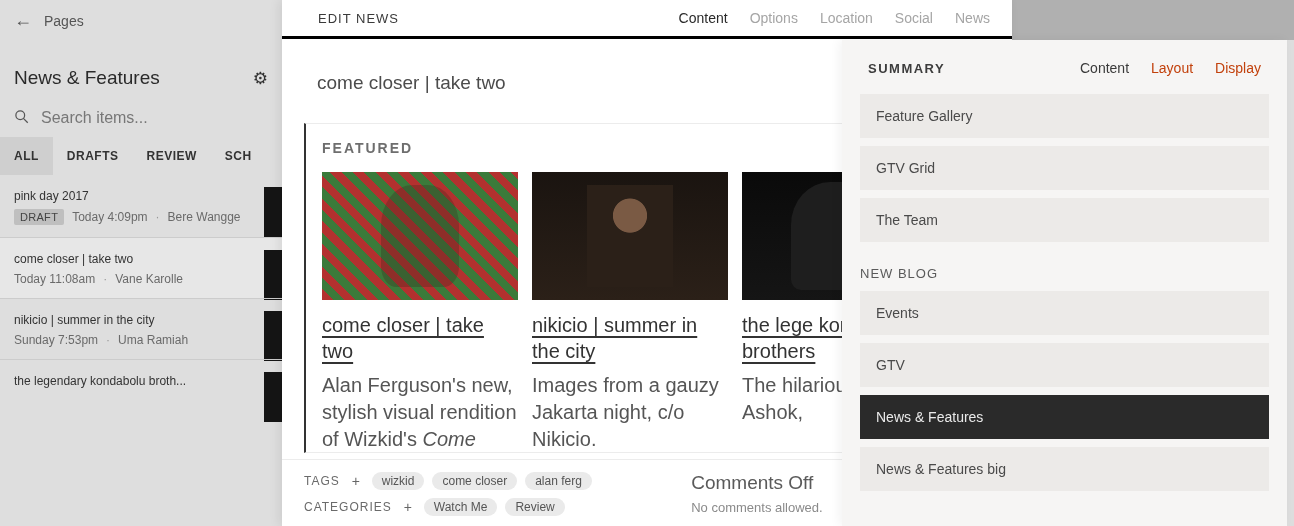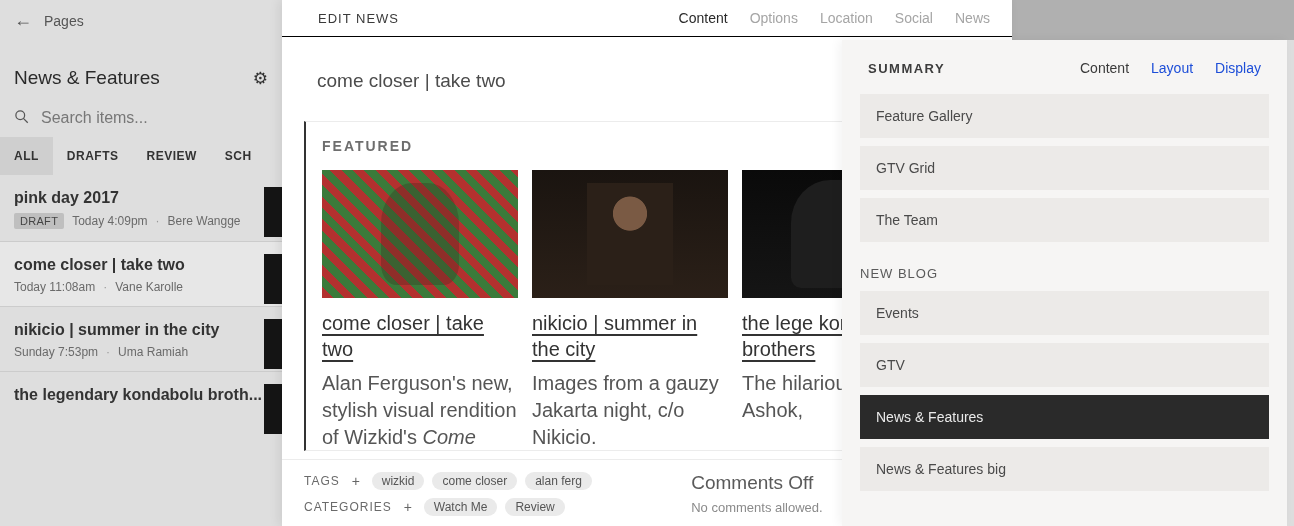--- a/index.html
+++ b/index.html
@@ -57,21 +57,21 @@
   }
   .filter.active { background: #cfcfcf; }
   .items { }
   .item {
     padding: 14px 14px 12px;
     border-top: 1px solid #ccc;
     position: relative;
   }
   .item.first { border-top: none; }
   .item.selected { background: #e7e7e7; }
-  .item-title { font-size: 16px; color: #333; margin-bottom: 6px; font-weight: bold; }
+  .item-title { font-size: 12px; color: #333; margin-bottom: 6px; }
   .item-meta {
     font-size: 12px; color: #6a6a6a;
     display: flex; align-items: center; gap: 8px;
   }
   .draft-badge {
     background: #bfbfbf; color: #444;
     padding: 2px 6px; border-radius: 2px; font-size: 11px;
     letter-spacing: .3px;
   }
   .thumb {
@@ -87,21 +87,21 @@
     width: 730px;
     height: 100%;
     background: #fff;
     z-index: 2;
     box-shadow: -3px 0 10px rgba(0,0,0,.08);
     display: flex; flex-direction: column;
   }
   .center-header {
     display: flex; align-items: center; justify-content: space-between;
     padding: 10px 22px 10px 36px;
-    border-bottom: 1px solid #000000;
+    border-bottom: 3px solid #000000;
   }
   .center-header-title {
     font-size: 13px; letter-spacing: 1px; color: #3a3a3a; font-weight: 500;
   }
   .center-tabs { display: flex; gap: 22px; font-size: 14px; }
   .center-tab { color: #a5a5a5; cursor: pointer; }
   .center-tab.active { color: #2a2a2a; }
   .center-body { padding: 20px 22px 0 22px; overflow: hidden; flex:1; }
   .title-input-wrap {
     background: #fff; border: 1px solid transparent;
@@ -171,21 +171,21 @@
   }
   .right-header {
     display: flex; align-items: center; justify-content: space-between;
     padding: 20px 26px 18px;
     text-align: center;
   }
   .right-title {
     font-size: 13px; letter-spacing: 1.5px; color: #3c3c3c; font-weight: 600;
   }
   .right-tabs { display: flex; gap: 22px; font-size: 14px; }
-  .right-tab { color: #1d4ed8; cursor: pointer; }
+  .right-tab { color: #c2410c; cursor: pointer; }
   .right-tab.active { color: #3a3a3a; }
   .right-group { padding: 0 18px; }
   .right-item {
     background: #eceae8; color: #4a4a4a;
     padding: 14px 16px; font-size: 14px;
     margin-bottom: 8px; cursor: pointer;
   }
   .right-item.dark { background: #2a2a2a; color: #eaeaea; }
   .group-heading {
     font-size: 13px; letter-spacing: 1px; color: #5a5a5a;

